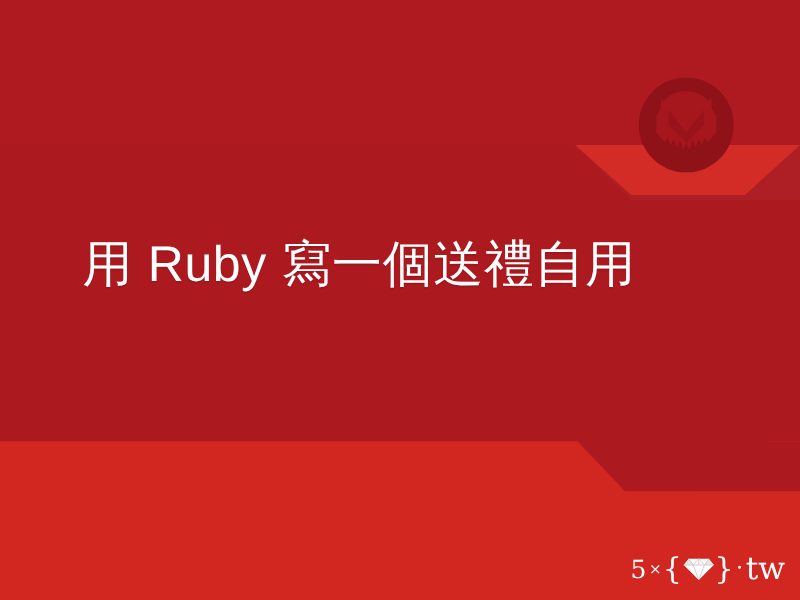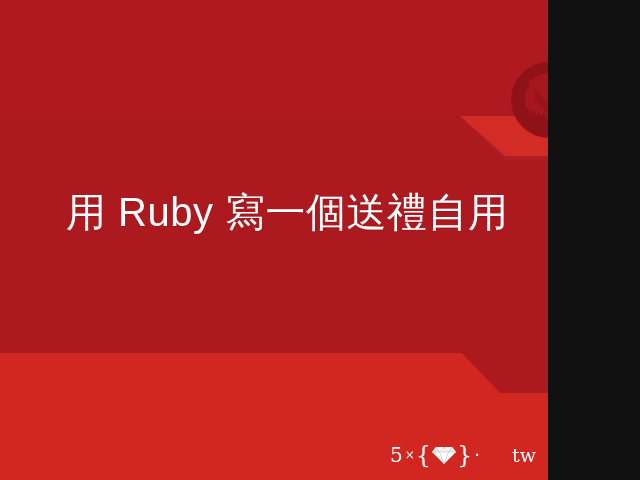--- a/index.html
+++ b/index.html
@@ -3,21 +3,21 @@
 <meta charset="utf-8">
 <title>Slide</title>
 <style>
   html, body {
     margin: 0;
     padding: 0;
     background: #111;
   }
   #slide {
     position: relative;
-    width: 548px;
+    width: 640px;
     height: 480px;
     overflow: hidden;
     background: #D22621; 
     font-family: "Liberation Sans", "DejaVu Sans", sans-serif;
     -webkit-font-smoothing: antialiased;
   }
 
   
   .band-top {
     position: absolute;
@@ -117,21 +117,21 @@
     display: flex;
     align-items: center;
     color: #FFFFFF;
     font-family: "DejaVu Serif", "Liberation Serif", serif;
   }
   .logo-5 { font-size: 20px; line-height: 20px; }
   .logo-x { font-size: 12px; line-height: 20px; margin: 0 1px 0 2px; }
   .logo-brace { font-size: 24px; line-height: 20px; font-weight: 300; }
   .logo-gem { width: 26px; height: 22px; margin: 0 0px; display:block; }
   .logo-dot { font-size: 18px; line-height: 20px; margin: 0 2px; }
-  .logo-tw { font-size: 19px; line-height: 20px; letter-spacing: 0px; margin-left: 30px; }
+  .logo-tw { font-size: 25px; line-height: 20px; letter-spacing: 0px; }
 </style>
 </head>
 <body>
 
 <div id="slide">
 
   <div class="band-top"></div>
   <div class="band-bottom"></div>
   <div class="band-mid"></div>
   <div class="chamfer-hint"></div>

